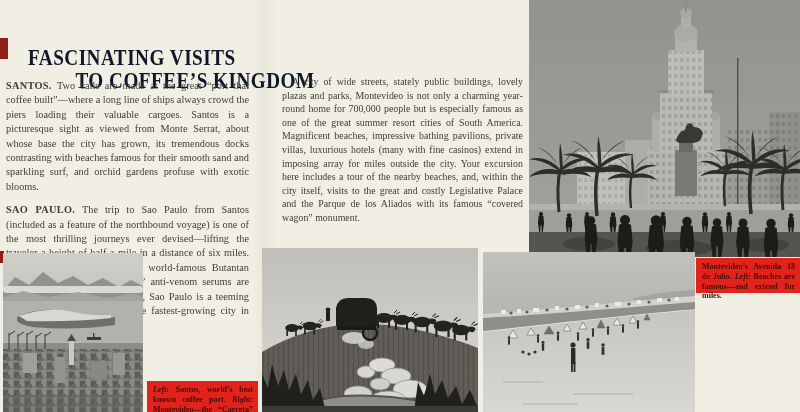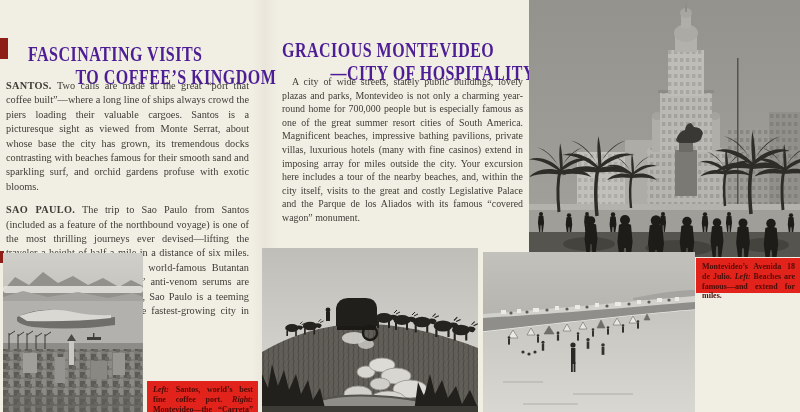--- a/index.html
+++ b/index.html
@@ -9,22 +9,22 @@
     font-family:"Liberation Serif","DejaVu Serif",serif;
   }
   .fold{
     position:absolute;top:0;left:252px;width:26px;height:412px;
     background:linear-gradient(90deg,rgba(0,0,0,0) 0%,rgba(90,80,60,.05) 50%,rgba(0,0,0,0) 100%);
     pointer-events:none;
   }
   .red-block{position:absolute;background:#8d1f17;}
   
   .title{
-    position:absolute;color:#4c1d95;font-weight:700;
-    font-size:20px;letter-spacing:.6px;line-height:23px;
+    position:absolute;color:#0f172a;font-weight:700;
+    font-size:24px;letter-spacing:.6px;line-height:23px;
     font-family:"Liberation Serif","DejaVu Serif",serif;
   }
   .title .t1{display:block;transform:scaleX(.8);transform-origin:0 50%;white-space:nowrap;}
   .title .t2{display:block;text-align:right;transform:scaleX(.8);transform-origin:100% 50%;white-space:nowrap;}
   
   .body-col{position:absolute;color:#3e3c37;text-align:justify;}
   .body-col p{margin:0 0 9px 0;}
   .lead{font-weight:700;letter-spacing:.3px;}
   .col-a{left:6px;top:79px;width:243px;font-size:10.3px;line-height:14.4px;}
   .col-b{left:282px;top:73px;width:241px;font-size:9.9px;line-height:13.6px;}
@@ -52,24 +52,20 @@
   <h1 class="title" style="left:28px;top:30px;width:237px;">
     <span class="t1">FASCINATING VISITS</span>
     <span class="t2">TO COFFEE’S KINGDOM</span>
   </h1>
 
   <div class="body-col col-a">
     <p><span class="lead">SANTOS.</span><span> Two calls are made at the great “port that coffee built”—where a long line of ships always crowd the piers loading their valuable cargoes. Santos is a picturesque sight as viewed from Monte Serrat, about whose base the city has grown, its tremendous docks contrasting with beaches famous for their smooth sand and sparkling surf, and orchid gardens profuse with exotic blooms.</span></p>
     <p><span class="lead">SAO PAULO.</span><span> The trip to Sao Paulo from Santos (included as a feature of the northbound voyage) is one of the most thrilling journeys ever devised—lifting the traveler a height of half a mile in a distance of six miles. Sao Paulo is the home of the world-famous Butantan Institute at whose “snake farm” anti-venom serums are prepared. With a million people, Sao Paulo is a teeming industrial metropolis, and is the fastest-growing city in South America.</span></p>
   </div>
 
-  <h1 class="title" style="left:282px;top:26px;width:242px;">
-    <span class="t1">GRACIOUS MONTEVIDEO</span>
-    <span class="t2">—CITY OF HOSPITALITY</span>
-  </h1>
 
   <div class="body-col col-b">
     <p class="indent"><span>A city of wide streets, stately public buildings, lovely plazas and parks, Montevideo is not only a charming year-round home for 700,000 people but is especially famous as one of the great summer resort cities of South America. Magnificent beaches, impressive bathing pavilions, private villas, luxurious hotels (many with fine casinos) extend in imposing array for miles outside the city. Your excursion here includes a tour of the nearby beaches, and, within the city itself, visits to the great and costly Legislative Palace and the Parque de los Aliados with its famous “covered wagon” monument.</span></p>
   </div>
 
   <figure class="photo" style="left:529px;top:0;width:271px;height:257px;margin:0;">
     <svg viewBox="0 0 271 257" preserveAspectRatio="none">
       <defs>
         <linearGradient id="skyM" x1="0" y1="0" x2="0" y2="1">
           <stop offset="0" stop-color="#93928d"></stop>
@@ -353,20 +349,20 @@
           <rect x="88" y="110" width="1.8" height="10"></rect>
           <rect x="90.6" y="110" width="1.8" height="10"></rect>
         </g>
       <g stroke="#b0afaa" stroke-width="1">
           <path d="M20,130 H60 M90,142 H150 M40,152 H95"></path>
         </g>
     </svg>
   </figure>
 
   <div class="caption" style="left:147px;top:381px;width:111px;height:40px;">
-    <span class="it">Left:</span><span> Santos, world’s best fine coffee port. </span><span class="it">Right:</span><span> Montevideo—the “Carreta” pioneer monument.</span>
+    <span class="it">Left:</span><span> Santos, world’s best known coffee port. </span><span class="it">Right:</span><span> Montevideo—the “Carreta” pioneer monument.</span>
   </div>
 
   <div class="caption" style="left:696px;top:258px;width:104px;height:35px;">
     <span>Montevideo’s Avenida 18 de Julio. </span><span class="it">Left:</span><span> Beaches are famous—and extend for miles.</span>
   </div>
 
 </div>
 
 </body></html>

